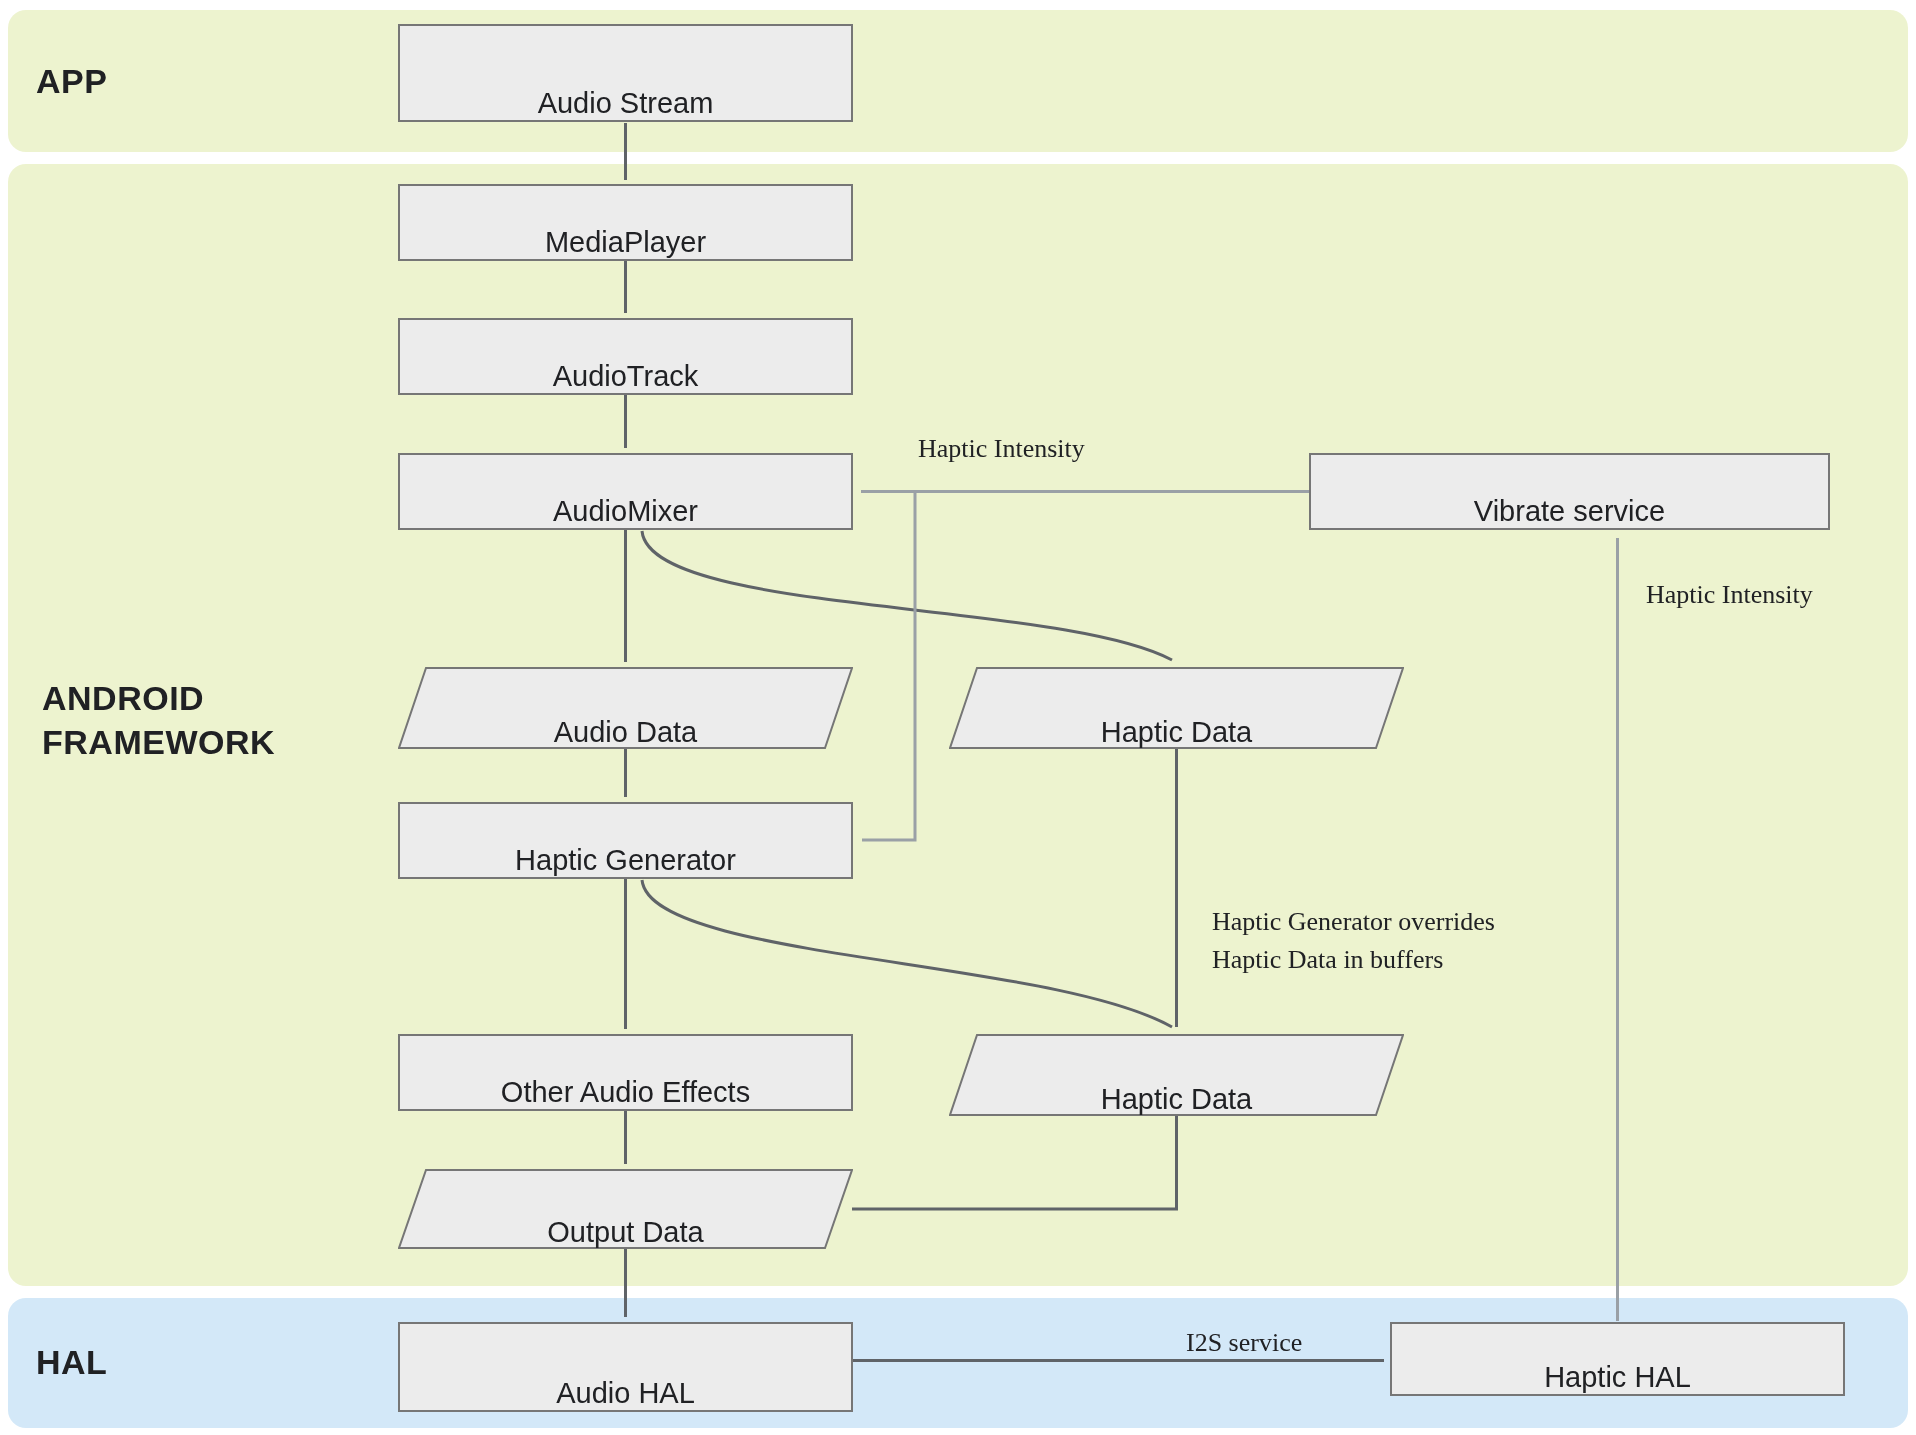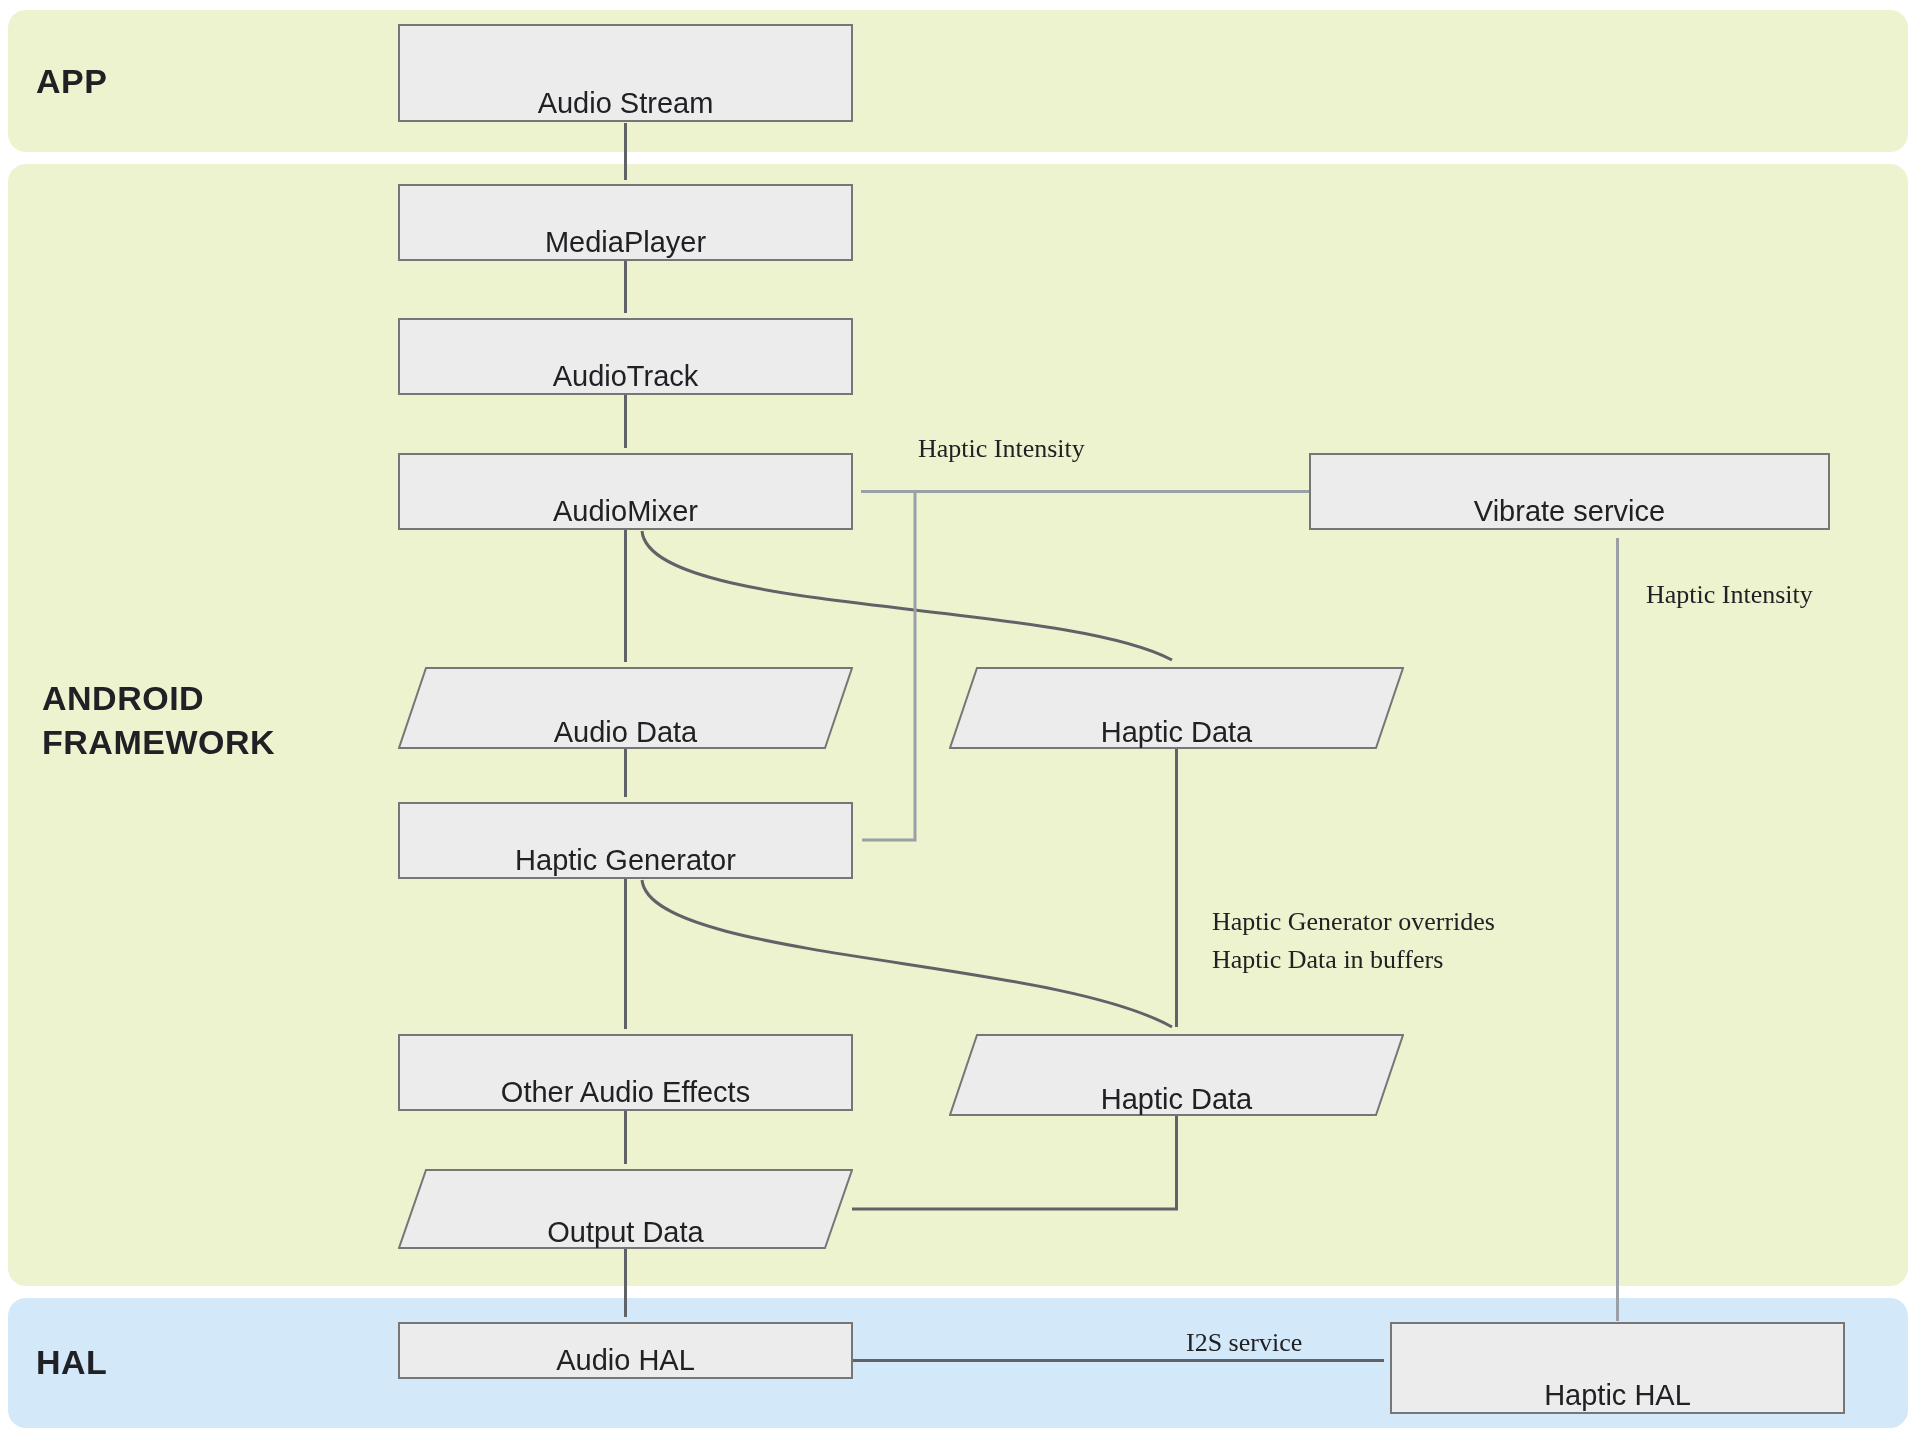--- a/index.html
+++ b/index.html
@@ -106,24 +106,24 @@
   </div>
   <div class="node rect-node" style="left:1309px;top:453px;width:521px;height:77px">
     <span class="node-label">Vibrate service</span>
   </div>
   <div class="node rect-node" style="left:398px;top:802px;width:455px;height:77px">
     <span class="node-label">Haptic Generator</span>
   </div>
   <div class="node rect-node" style="left:398px;top:1034px;width:455px;height:77px">
     <span class="node-label">Other Audio Effects</span>
   </div>
-  <div class="node rect-node" style="left:398px;top:1322px;width:455px;height:57px">
+  <div class="node rect-node" style="left:398px;top:1322px;width:455px;height:90px">
     <span class="node-label">Audio HAL</span>
   </div>
-  <div class="node rect-node" style="left:1390px;top:1322px;width:455px;height:92px">
+  <div class="node rect-node" style="left:1390px;top:1322px;width:455px;height:74px">
     <span class="node-label">Haptic HAL</span>
   </div>
 
   <div class="node para-node" style="left:398px;top:667px;width:455px;height:82px">
     <svg class="para-shape" viewBox="0 0 455 82" preserveAspectRatio="none">
       <polygon points="28,1 454,1 427,81 1,81"></polygon>
     </svg>
     <span class="node-label">Audio Data</span>
   </div>
   <div class="node para-node" style="left:949px;top:667px;width:455px;height:82px">

